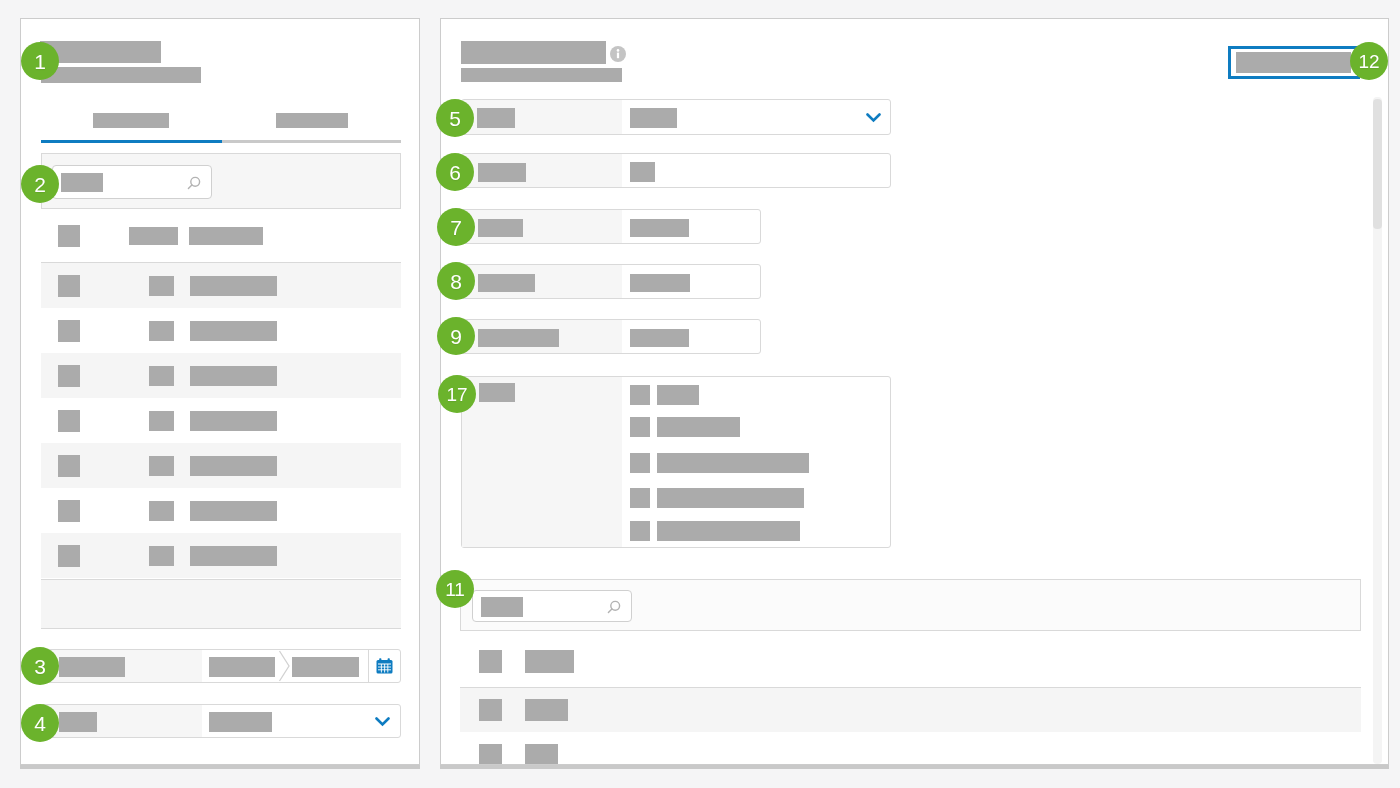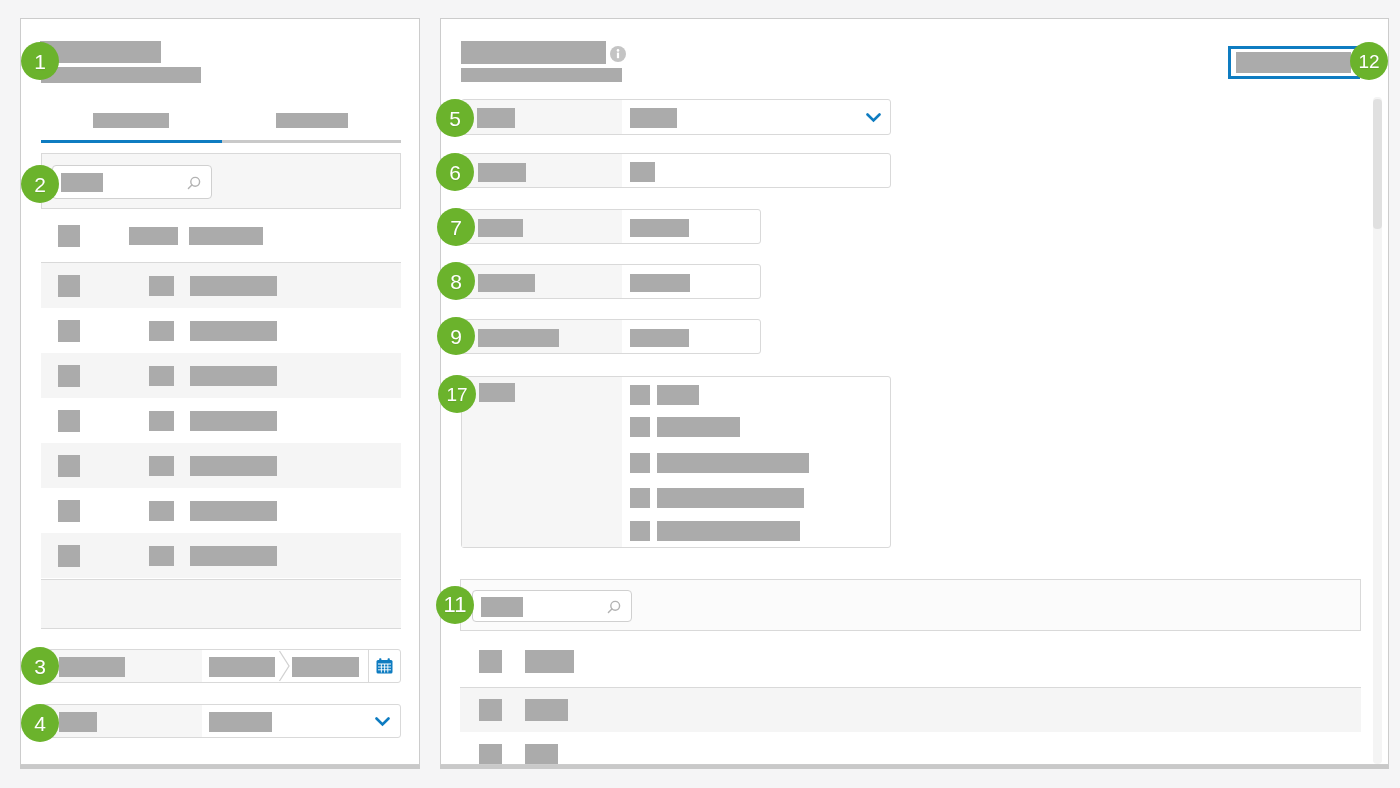--- a/index.html
+++ b/index.html
@@ -239,16 +239,16 @@
   <div class="callout" style="left:21px;   top:42px;">1</div>
   <div class="callout" style="left:21px;   top:165px;">2</div>
   <div class="callout" style="left:21px;   top:647px;">3</div>
   <div class="callout" style="left:21px;   top:704px;">4</div>
   <div class="callout" style="left:436px;  top:99px;">5</div>
   <div class="callout" style="left:436px;  top:153px;">6</div>
   <div class="callout" style="left:437px;  top:208px;">7</div>
   <div class="callout" style="left:437px;  top:262px;">8</div>
   <div class="callout" style="left:437px;  top:317px;">9</div>
   <div class="callout" style="left:438px;  top:375px; font-size:19px;">17</div>
-  <div class="callout" style="left:436px;  top:586px; font-size:22px;">11</div>
+  <div class="callout" style="left:436px;  top:570px; font-size:19px;">11</div>
   <div class="callout" style="left:1350px; top:42px;  font-size:19px;">12</div>
 
 </div>
 
 </body></html>

